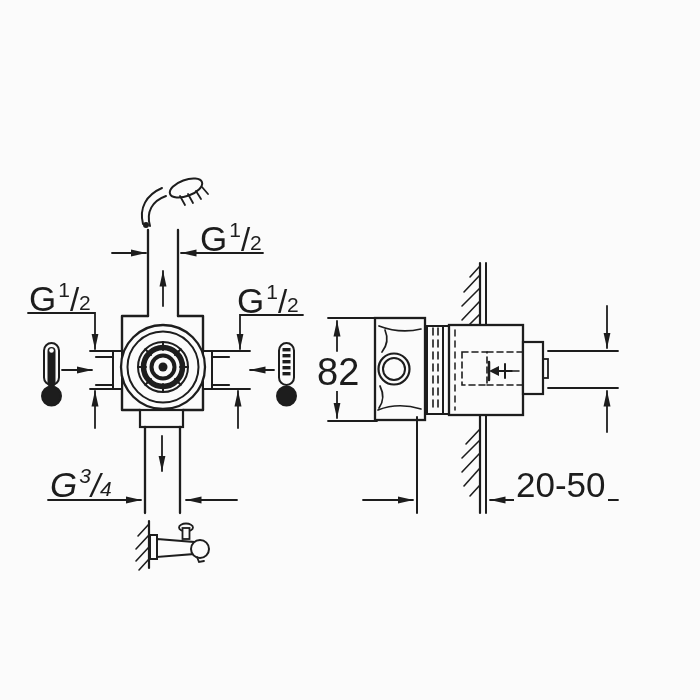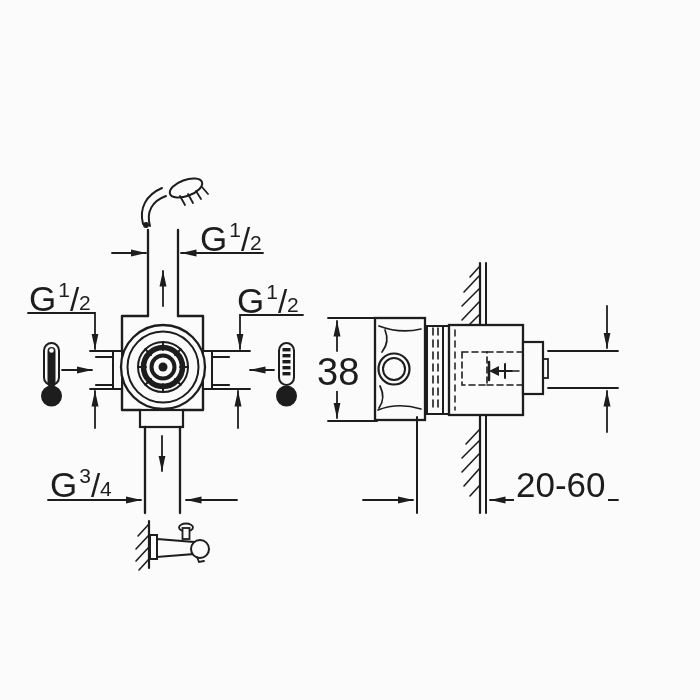--- a/index.html
+++ b/index.html
@@ -10,21 +10,21 @@
   .glabel .gn{font-size:21px;vertical-align:14px;margin-left:2px;}
   .glabel .gs{font-size:33px;}
   .glabel .gd{font-size:21px;vertical-align:1px;}
   .dim{position:absolute;line-height:1;white-space:nowrap;color:#1d1d1d;background:#fbfbfb;padding:0 2px;}
   #d82{left:315px;top:353px;font-size:38px;}
   #dm28{left:556px;top:355px;font-size:34px;}
   #d2080{left:514px;top:467px;font-size:35px;}
   #gtop{left:200px;top:219px;}
   #gleft{left:29px;top:279px;}
   #gright{left:237px;top:281px;}
-  #gbottom{left:50px;top:465px;}
+  #gbottom{left:50px;top:465px;font-style:italic;}
 </style>
 </head>
 <body>
 
 <div id="stage">
 
 <svg id="drawing" width="700" height="700" viewBox="0 0 700 700" fill="none" stroke="#1d1d1d" stroke-width="2" stroke-linecap="round">
   <defs>
     <marker id="ah" markerWidth="16" markerHeight="9" refX="15.5" refY="4.5" orient="auto" markerUnits="userSpaceOnUse">
       <path d="M0,1 L16,4.5 L0,8 Z" fill="#1d1d1d" stroke="none"></path>
@@ -248,16 +248,16 @@
 </div>
 
 <div class="glabel" id="gright">
   <span class="gb">G</span><span class="gn">1</span><span class="gs">/</span><span class="gd">2</span>
 </div>
 
 <div class="glabel" id="gbottom">
   <span class="gb">G</span><span class="gn">3</span><span class="gs">/</span><span class="gd">4</span>
 </div>
 
-<div class="dim" id="d82">38</div>
-<div class="dim" id="d2080">20-60</div>
+<div class="dim" id="d82">82</div>
+<div class="dim" id="d2080">20-50</div>
 
 </div>
 
 </body></html>

